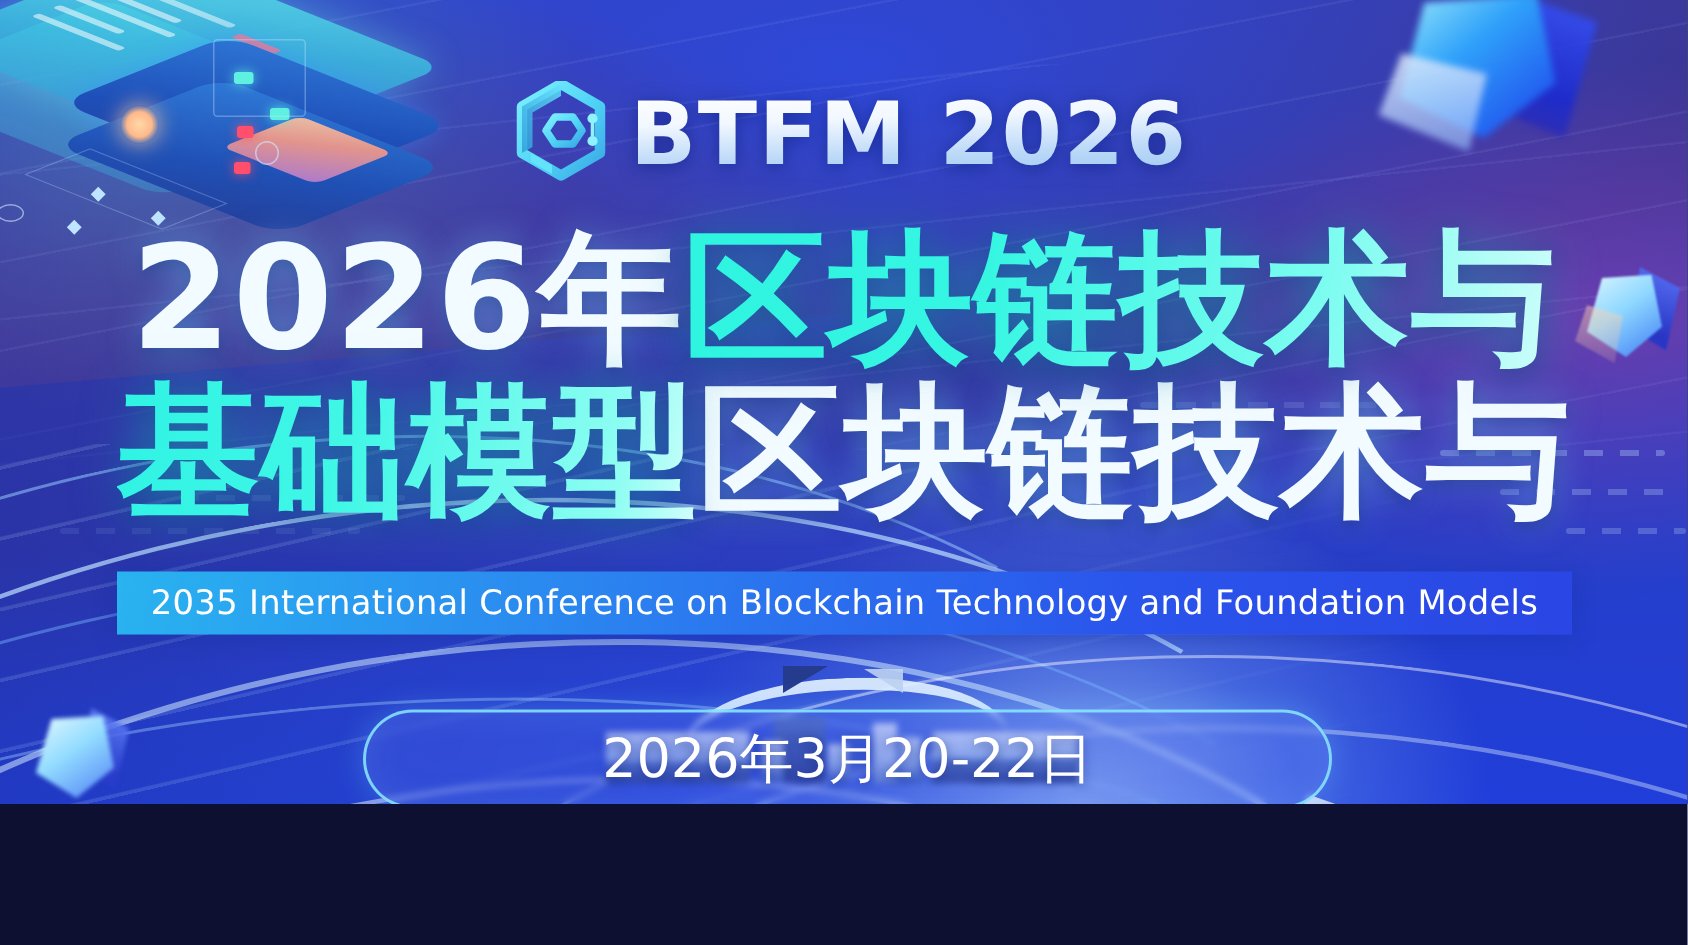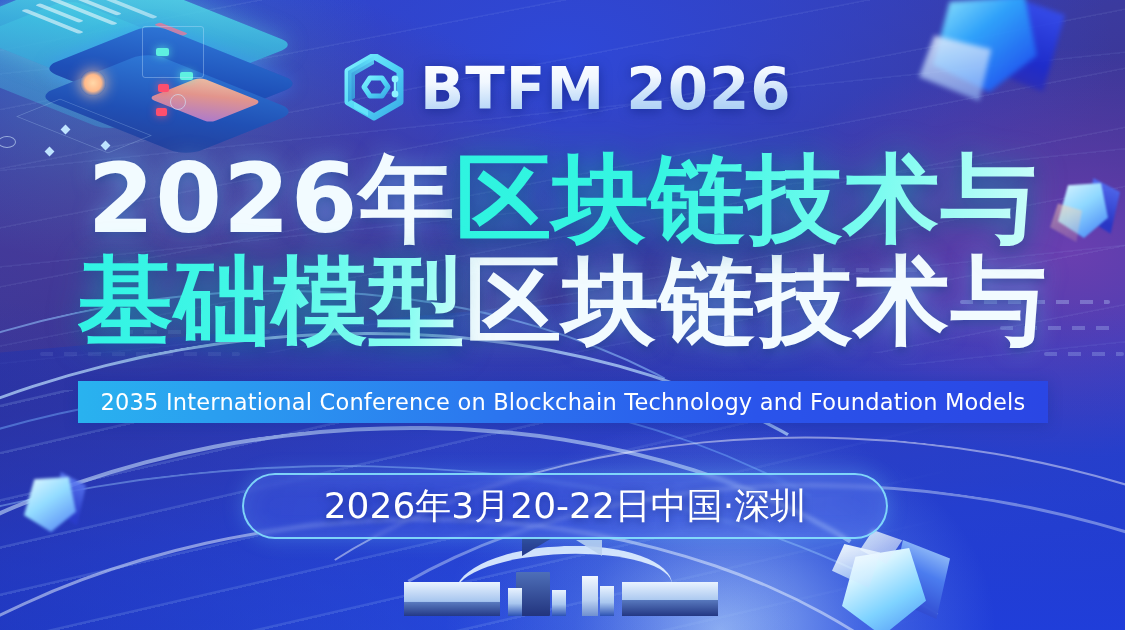--- a/index.html
+++ b/index.html
@@ -5,21 +5,21 @@
 <style>
   * { margin:0; padding:0; box-sizing:border-box; }
   html,body{ background:#0d1030; }
   body{
     font-family:"Liberation Sans","DejaVu Sans",sans-serif;
     display:flex; align-items:flex-start; justify-content:flex-start;
   }
 
   #banner{
     position:relative;
-    width:1125px; height:630px;
+    width:1125px; height:536px;
     overflow:hidden;
     background:#2b3bc4;
   }
 
   
   .bg-base{
     position:absolute; inset:0;
     background:
       radial-gradient(ellipse 60% 55% at 14% 30%, #4a3a96 0%, rgba(74,58,150,0) 62%),
       radial-gradient(ellipse 45% 50% at 95% 40%, #6a3fb0 0%, rgba(106,63,176,0) 65%),
@@ -416,17 +416,16 @@
       <span class="line"><span class="t-white">2026年</span><span class="t-cyan">区块链技术与</span></span>
       <span class="line"><span class="t-cyan2">基础模型</span><span class="t-white">区块链技术与</span></span>
     </div>
 
     <div class="subtitle-bar">
       <span>2035 International Conference on Blockchain Technology and Foundation Models</span>
     </div>
 
     <div class="date-pill">
       <span>2026年3月20-22日</span>
-      <span>中国·深圳</span>
     </div>
 
   </div>
 </div>
 
 </body></html>

